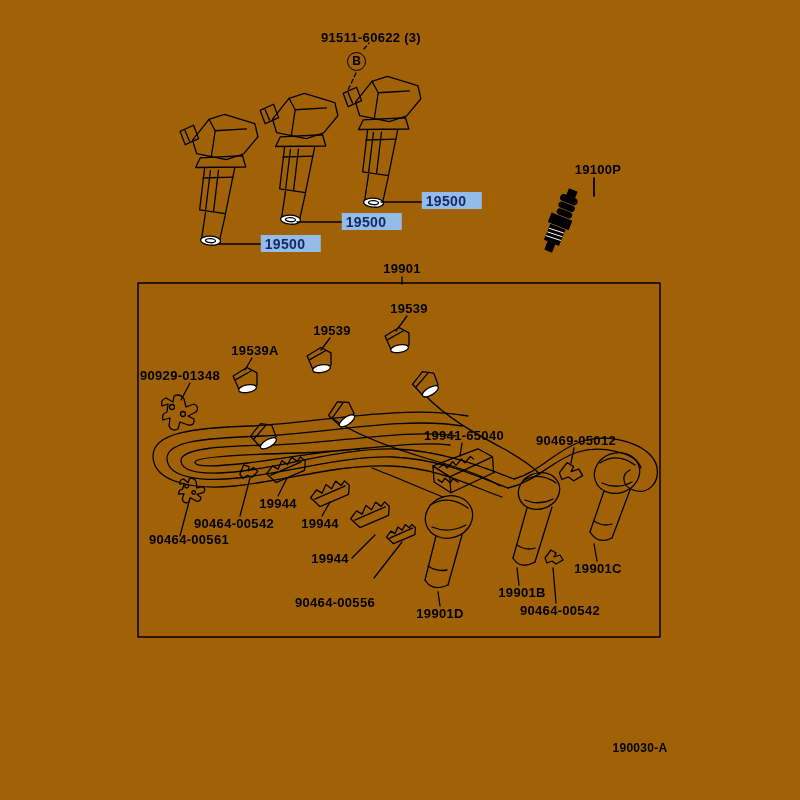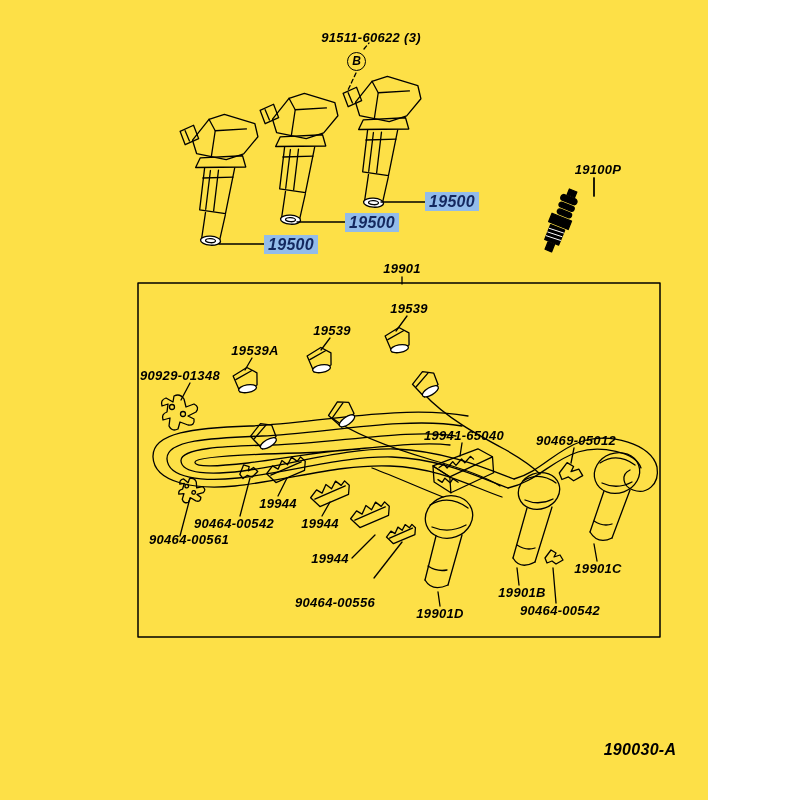--- a/index.html
+++ b/index.html
@@ -1,24 +1,24 @@
 <!DOCTYPE html>
 <html style="--hl-bg: #93bcea; --hl-tx: #14285f;"><head>
 <meta charset="utf-8">
 <style>
   html,body{margin:0;padding:0;background:#fff;}
-  #stage{position:relative;width:708px;height:800px;background:#fde047;overflow:hidden;
-         font-family:"Liberation Sans",sans-serif;font-style:italic;}
+  #stage{position:relative;width:800px;height:800px;background:#a16207;overflow:hidden;
+         font-family:"Liberation Sans",sans-serif;}
   #art{position:absolute;left:0;top:0;}
   .lbl{position:absolute;transform:translateX(-50%);white-space:nowrap;
        font-family:"Liberation Sans",sans-serif;font-weight:bold;font-size:13px;
        letter-spacing:0.3px;color:#000;line-height:1;z-index:5;}
-  .lbl.big{font-size:16px;}
+  .lbl.big{font-size:12px;}
   .hl{background:var(--hl-bg,#93bcea);color:var(--hl-tx,#14285f);
-      padding:2px 4px 1px 4px;font-size:16px;text-align:right;}
+      padding:2px 16px 1px 4px;font-size:14px;text-align:right;}
   .marker{position:absolute;width:17px;height:17px;border:1.6px solid #000;
           border-radius:50%;text-align:center;line-height:17px;font-weight:bold;
           font-size:12px;color:#000;z-index:5;
           font-family:"Liberation Sans",sans-serif;}
   svg *{vector-effect:non-scaling-stroke;}
 </style>
 </head>
 <body>
 
 <div id="stage">

